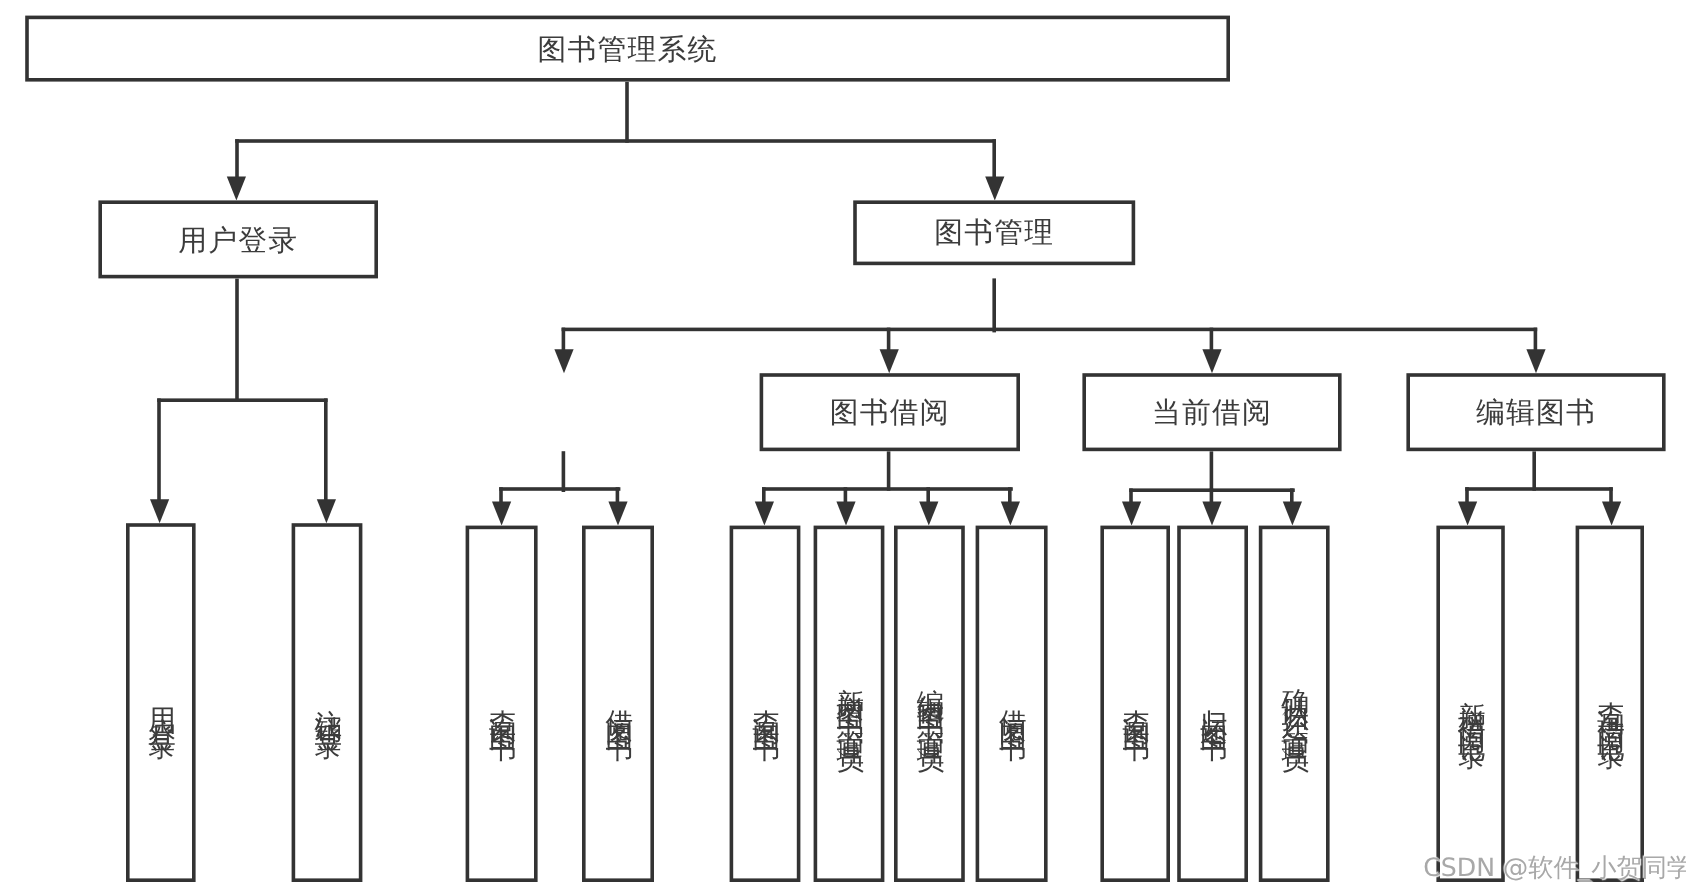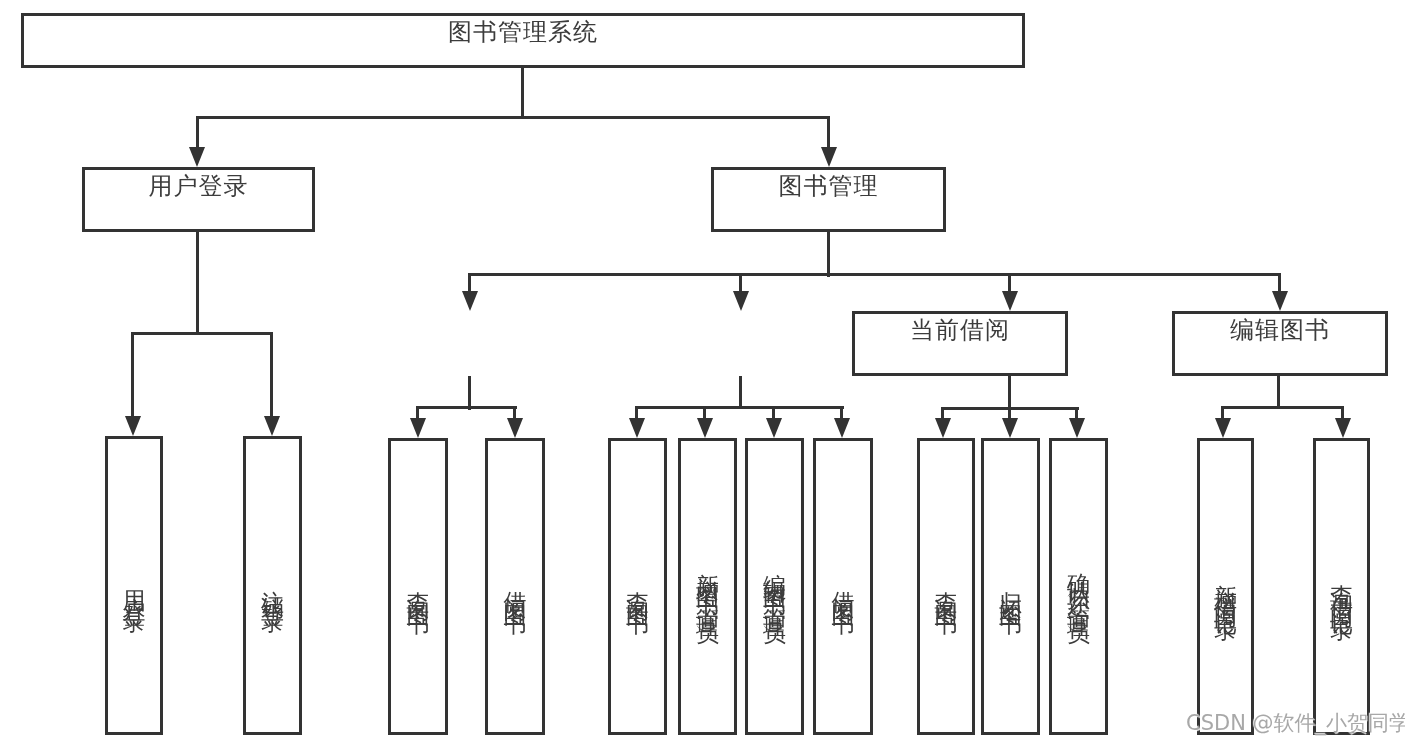--- a/index.html
+++ b/index.html
@@ -2,21 +2,21 @@
 <html><head>
 <meta charset="utf-8">
 <style>
   html,body{margin:0;padding:0;background:#ffffff;}
   .stage{
     position:relative;width:1405px;height:747px;background:#ffffff;overflow:hidden;
     font-family:"DejaVu Sans","Liberation Sans",sans-serif;
   }
   .box{
     position:absolute;box-sizing:border-box;border:3px solid #333333;background:#ffffff;
-    display:flex;align-items:flex-start;justify-content:center;
+    display:flex;align-items:center;justify-content:center;
     color:#3c3c3c;font-size:24px;letter-spacing:1px;z-index:2;
   }
   .vbox{
     position:absolute;box-sizing:border-box;border:3px solid #333333;background:#ffffff;
     display:flex;align-items:center;justify-content:center;
     color:#3c3c3c;font-size:23px;z-index:2;
   }
   .vbox .vtext{
     writing-mode:vertical-rl;text-orientation:mixed;letter-spacing:7px;line-height:1;
   }
@@ -39,27 +39,30 @@
 <div class="stage">
 
   <div class="box" style="left:21px;top:13px;width:1004px;height:55px;">
     <span>图书管理系统</span>
   </div>
 
   <div class="box" style="left:82px;top:167px;width:233px;height:65px;">
     <span>用户登录</span>
   </div>
 
-  <div class="box" style="left:711px;top:167px;width:235px;height:65px;">
+  <div class="box" style="left:711px;top:167px;width:235px;height:54px;">
     <span>图书管理</span>
   </div>
 
 
+  <div class="box" style="left:633px;top:311px;width:217px;height:65px;">
+    <span>图书借阅</span>
+  </div>
 
-  <div class="box" style="left:852px;top:311px;width:216px;height:65px;">
+  <div class="box" style="left:902px;top:311px;width:216px;height:65px;">
     <span>当前借阅</span>
   </div>
 
   <div class="box" style="left:1172px;top:311px;width:216px;height:65px;">
     <span>编辑图书</span>
   </div>
 
   <div class="vbox" style="left:105px;top:436px;width:58px;height:299px;">
     <span class="vtext">用户登录</span>
   </div>

